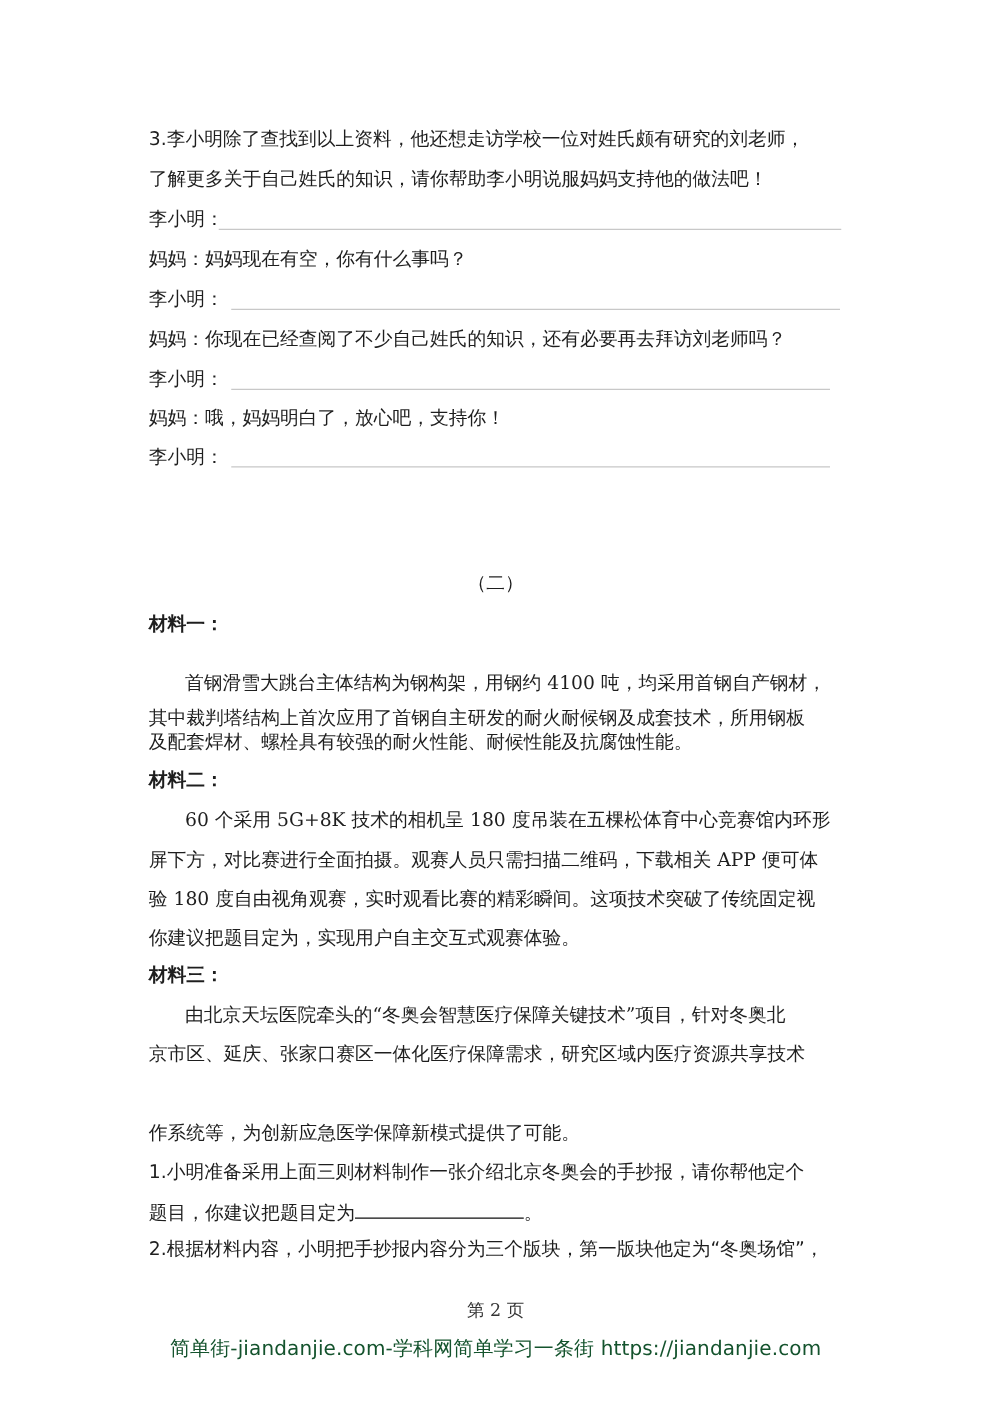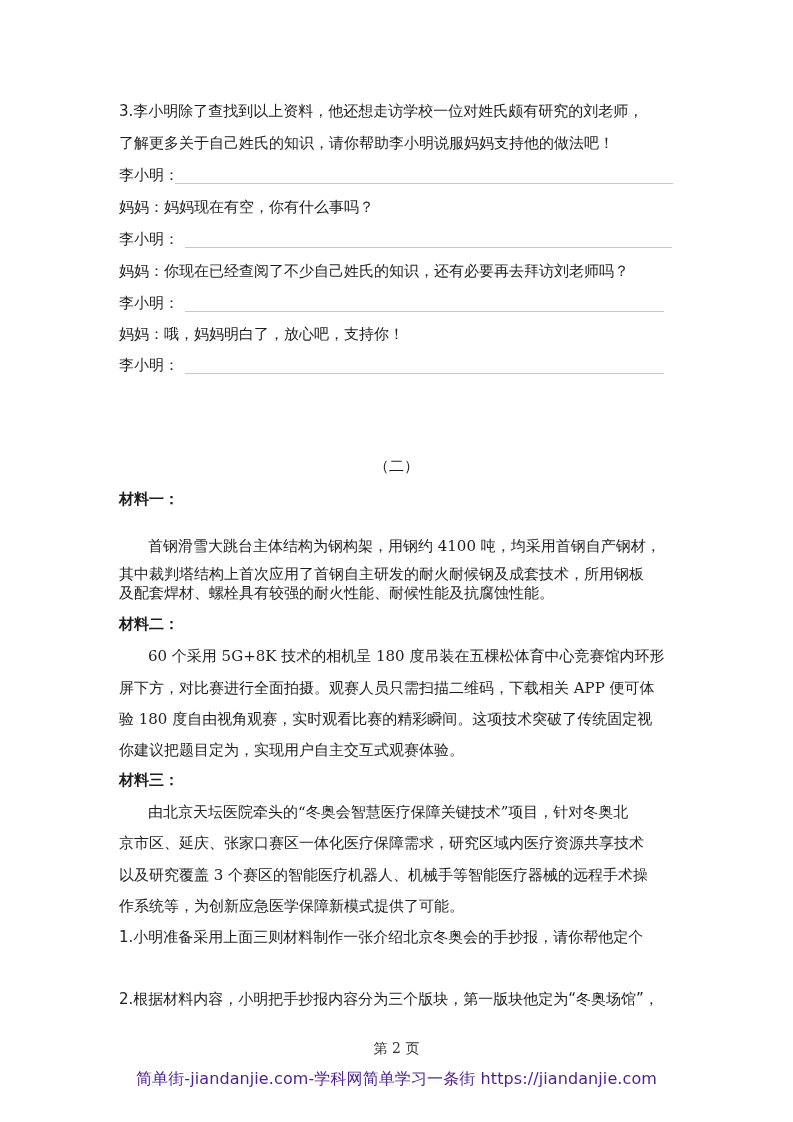--- a/index.html
+++ b/index.html
@@ -86,21 +86,21 @@
       color: #333;
     }
     .watermark {
       position: absolute;
       left: 0;
       width: 793px;
       top: 1069px;
       text-align: center;
       font-family: "DejaVu Sans", sans-serif;
       font-size: 16px;
-      color: #4c1d95;
+      color: #14532d;
       letter-spacing: 0.1px;
     }
   </style>
 </head>
 <body>
 
 <div class="page">
 
   <div class="line sans" style="top:101px;">3.李小明除了查找到以上资料，他还想走访学校一位对姓氏颇有研究的刘老师，</div>
   <div class="line" style="top:133px;">了解更多关于自己姓氏的知识，请你帮助李小明说服妈妈支持他的做法吧！</div>
@@ -143,22 +143,24 @@
 
   <div class="line bold" style="top:614px;">材料二：</div>
   <div class="line indent" style="top:646px;">60 个采用 5G+8K 技术的相机呈 180 度吊装在五棵松体育中心竞赛馆内环形</div>
   <div class="line" style="top:678px;">屏下方，对比赛进行全面拍摄。观赛人员只需扫描二维码，下载相关 APP 便可体</div>
   <div class="line" style="top:709px;">验 180 度自由视角观赛，实时观看比赛的精彩瞬间。这项技术突破了传统固定视</div>
   <div class="line" style="top:740px;">你建议把题目定为，实现用户自主交互式观赛体验。</div>
 
   <div class="line bold" style="top:770px;">材料三：</div>
   <div class="line indent" style="top:802px;">由北京天坛医院牵头的“冬奥会智慧医疗保障关键技术”项目，针对冬奥北</div>
   <div class="line" style="top:833px;">京市区、延庆、张家口赛区一体化医疗保障需求，研究区域内医疗资源共享技术</div>
-  <div class="line" style="top:865px;">以及研究覆盖 3 个赛区的智能医疗机器人、机械手等智能医疗器械的远程手术操</div>
   <div class="line" style="top:896px;">作系统等，为创新应急医学保障新模式提供了可能。</div>
 
   <div class="line sans" style="top:927px;">1.小明准备采用上面三则材料制作一张介绍北京冬奥会的手抄报，请你帮他定个</div>
+  <div class="line" style="top:958px;">
+    <span>题目，你建议把题目定为</span><span class="fill-blank"></span><span>。</span>
+  </div>
   <div class="line sans" style="top:989px;">2.根据材料内容，小明把手抄报内容分为三个版块，第一版块他定为“冬奥场馆”，</div>
 
   <div class="page-number">第 2 页</div>
   <div class="watermark">简单街-jiandanjie.com-学科网简单学习一条街 https://jiandanjie.com</div>
 
 </div>
 
 </body></html>

